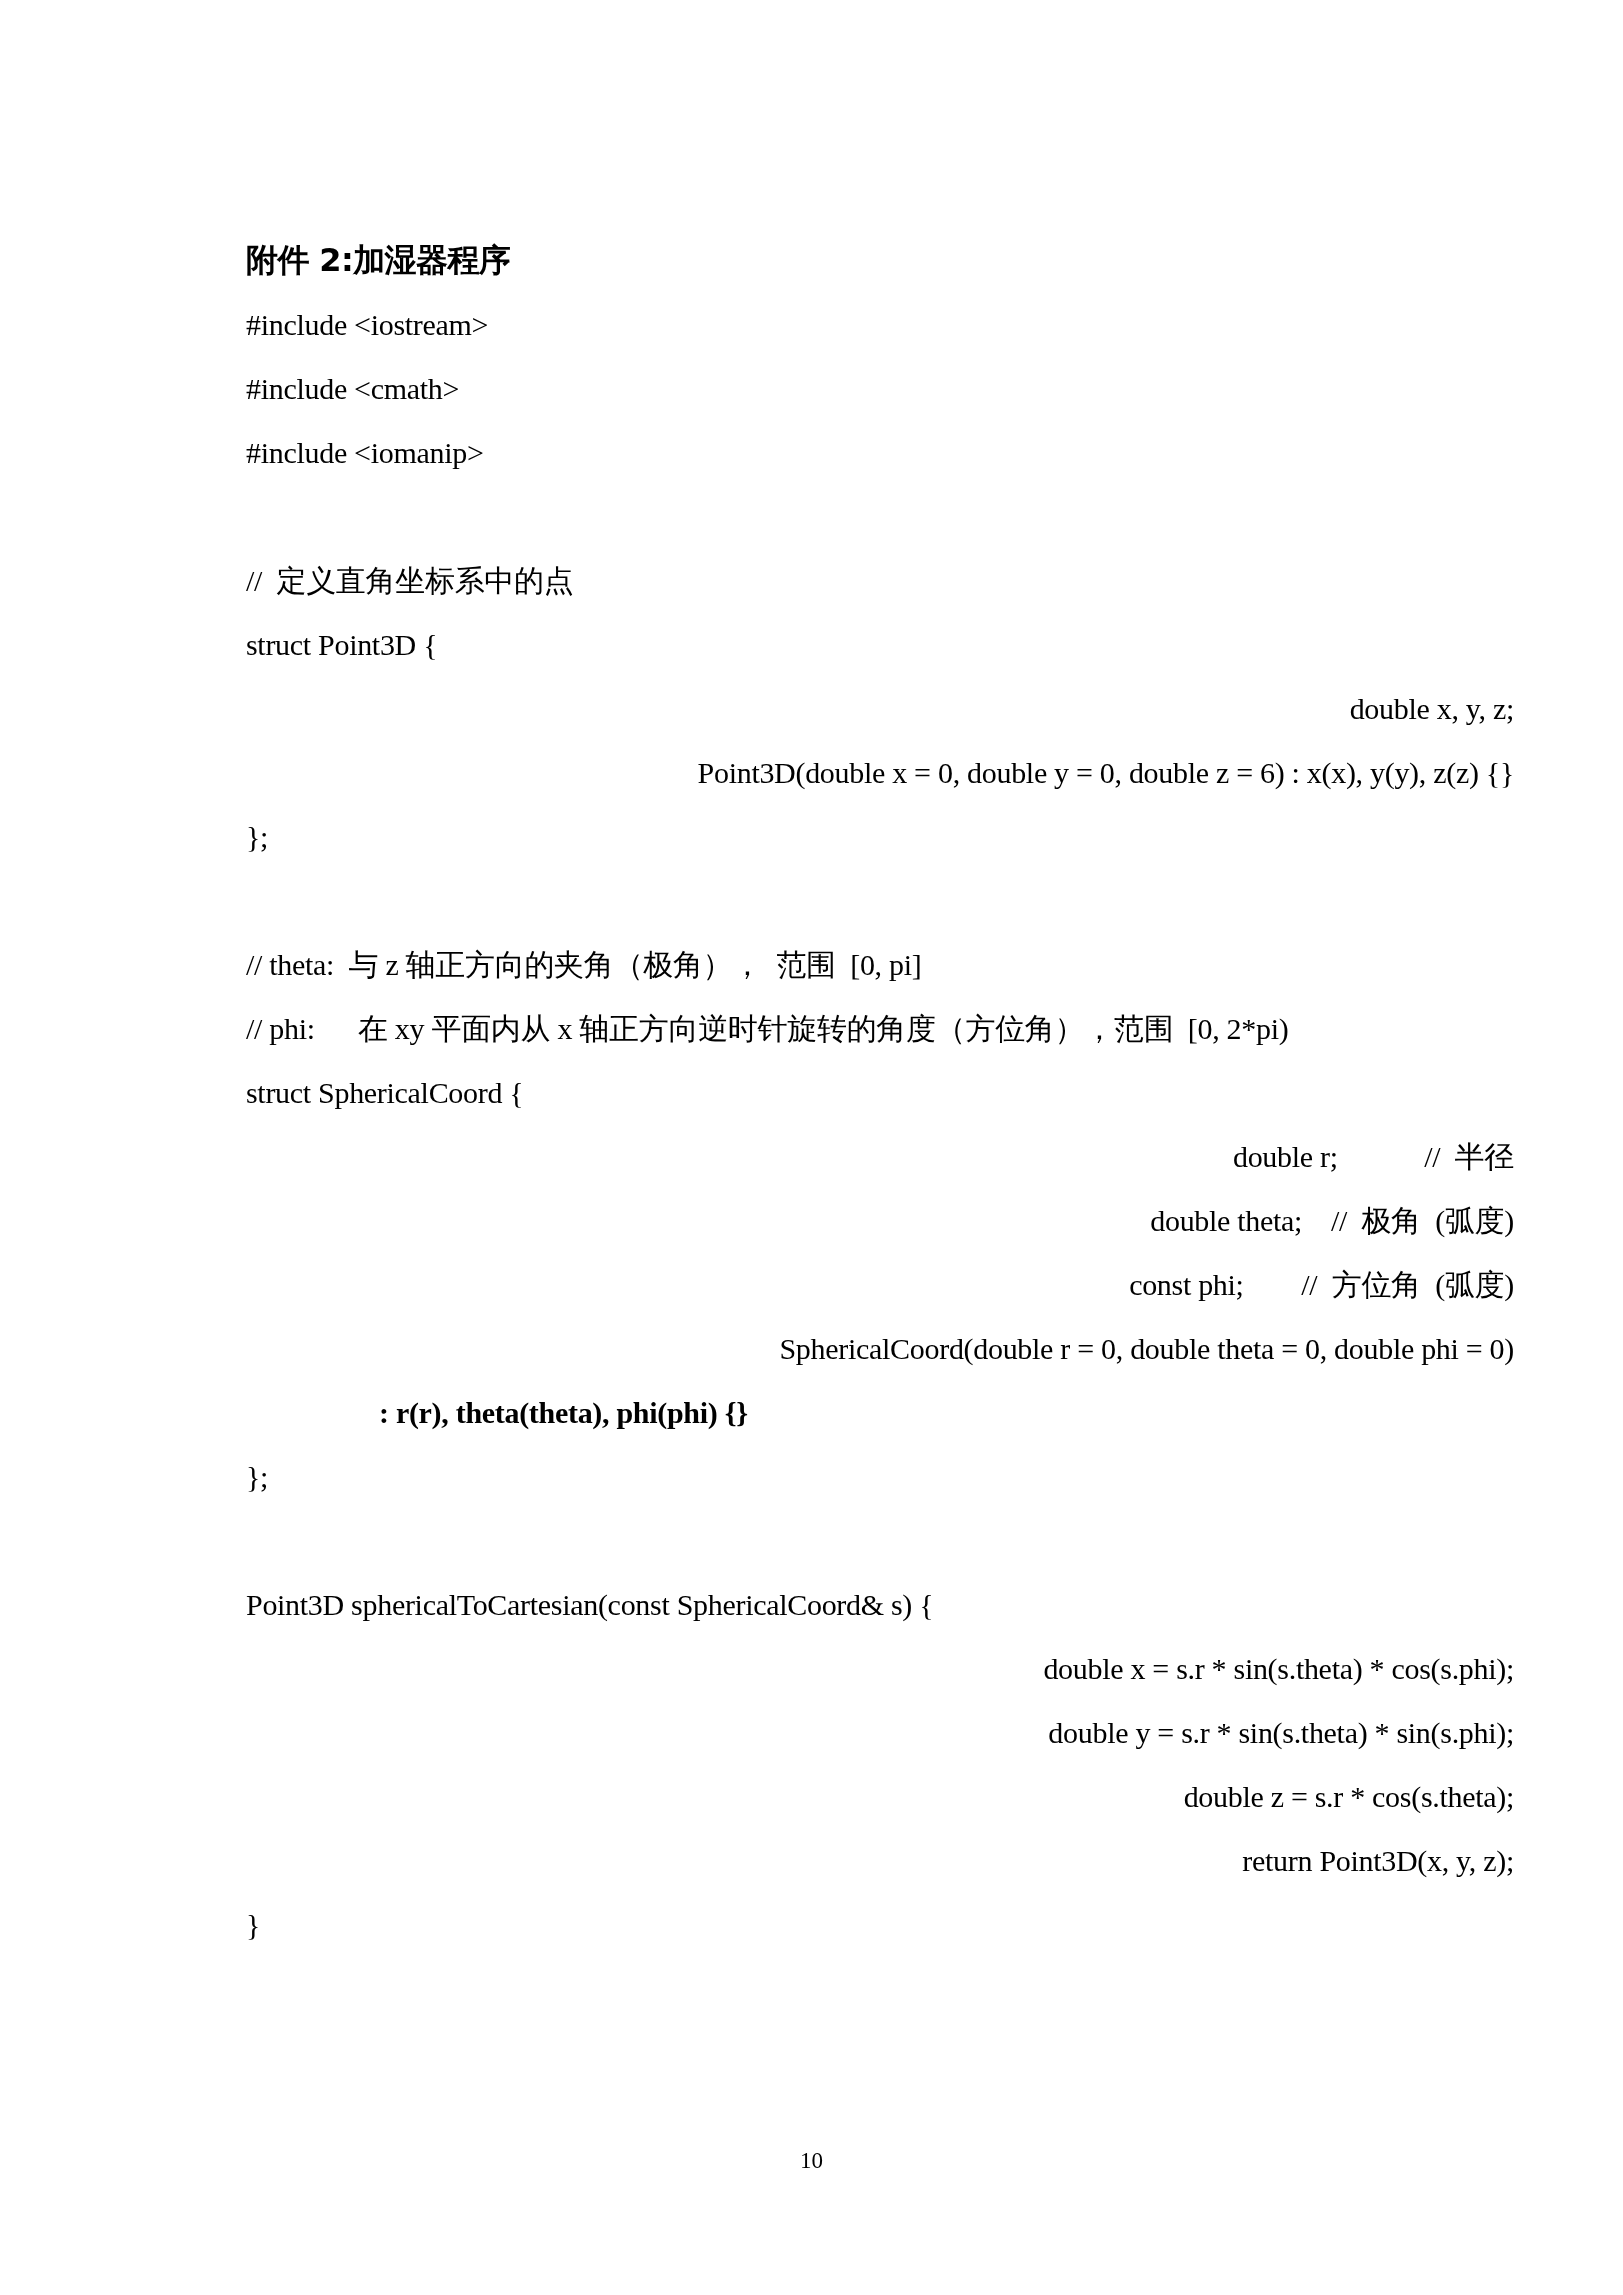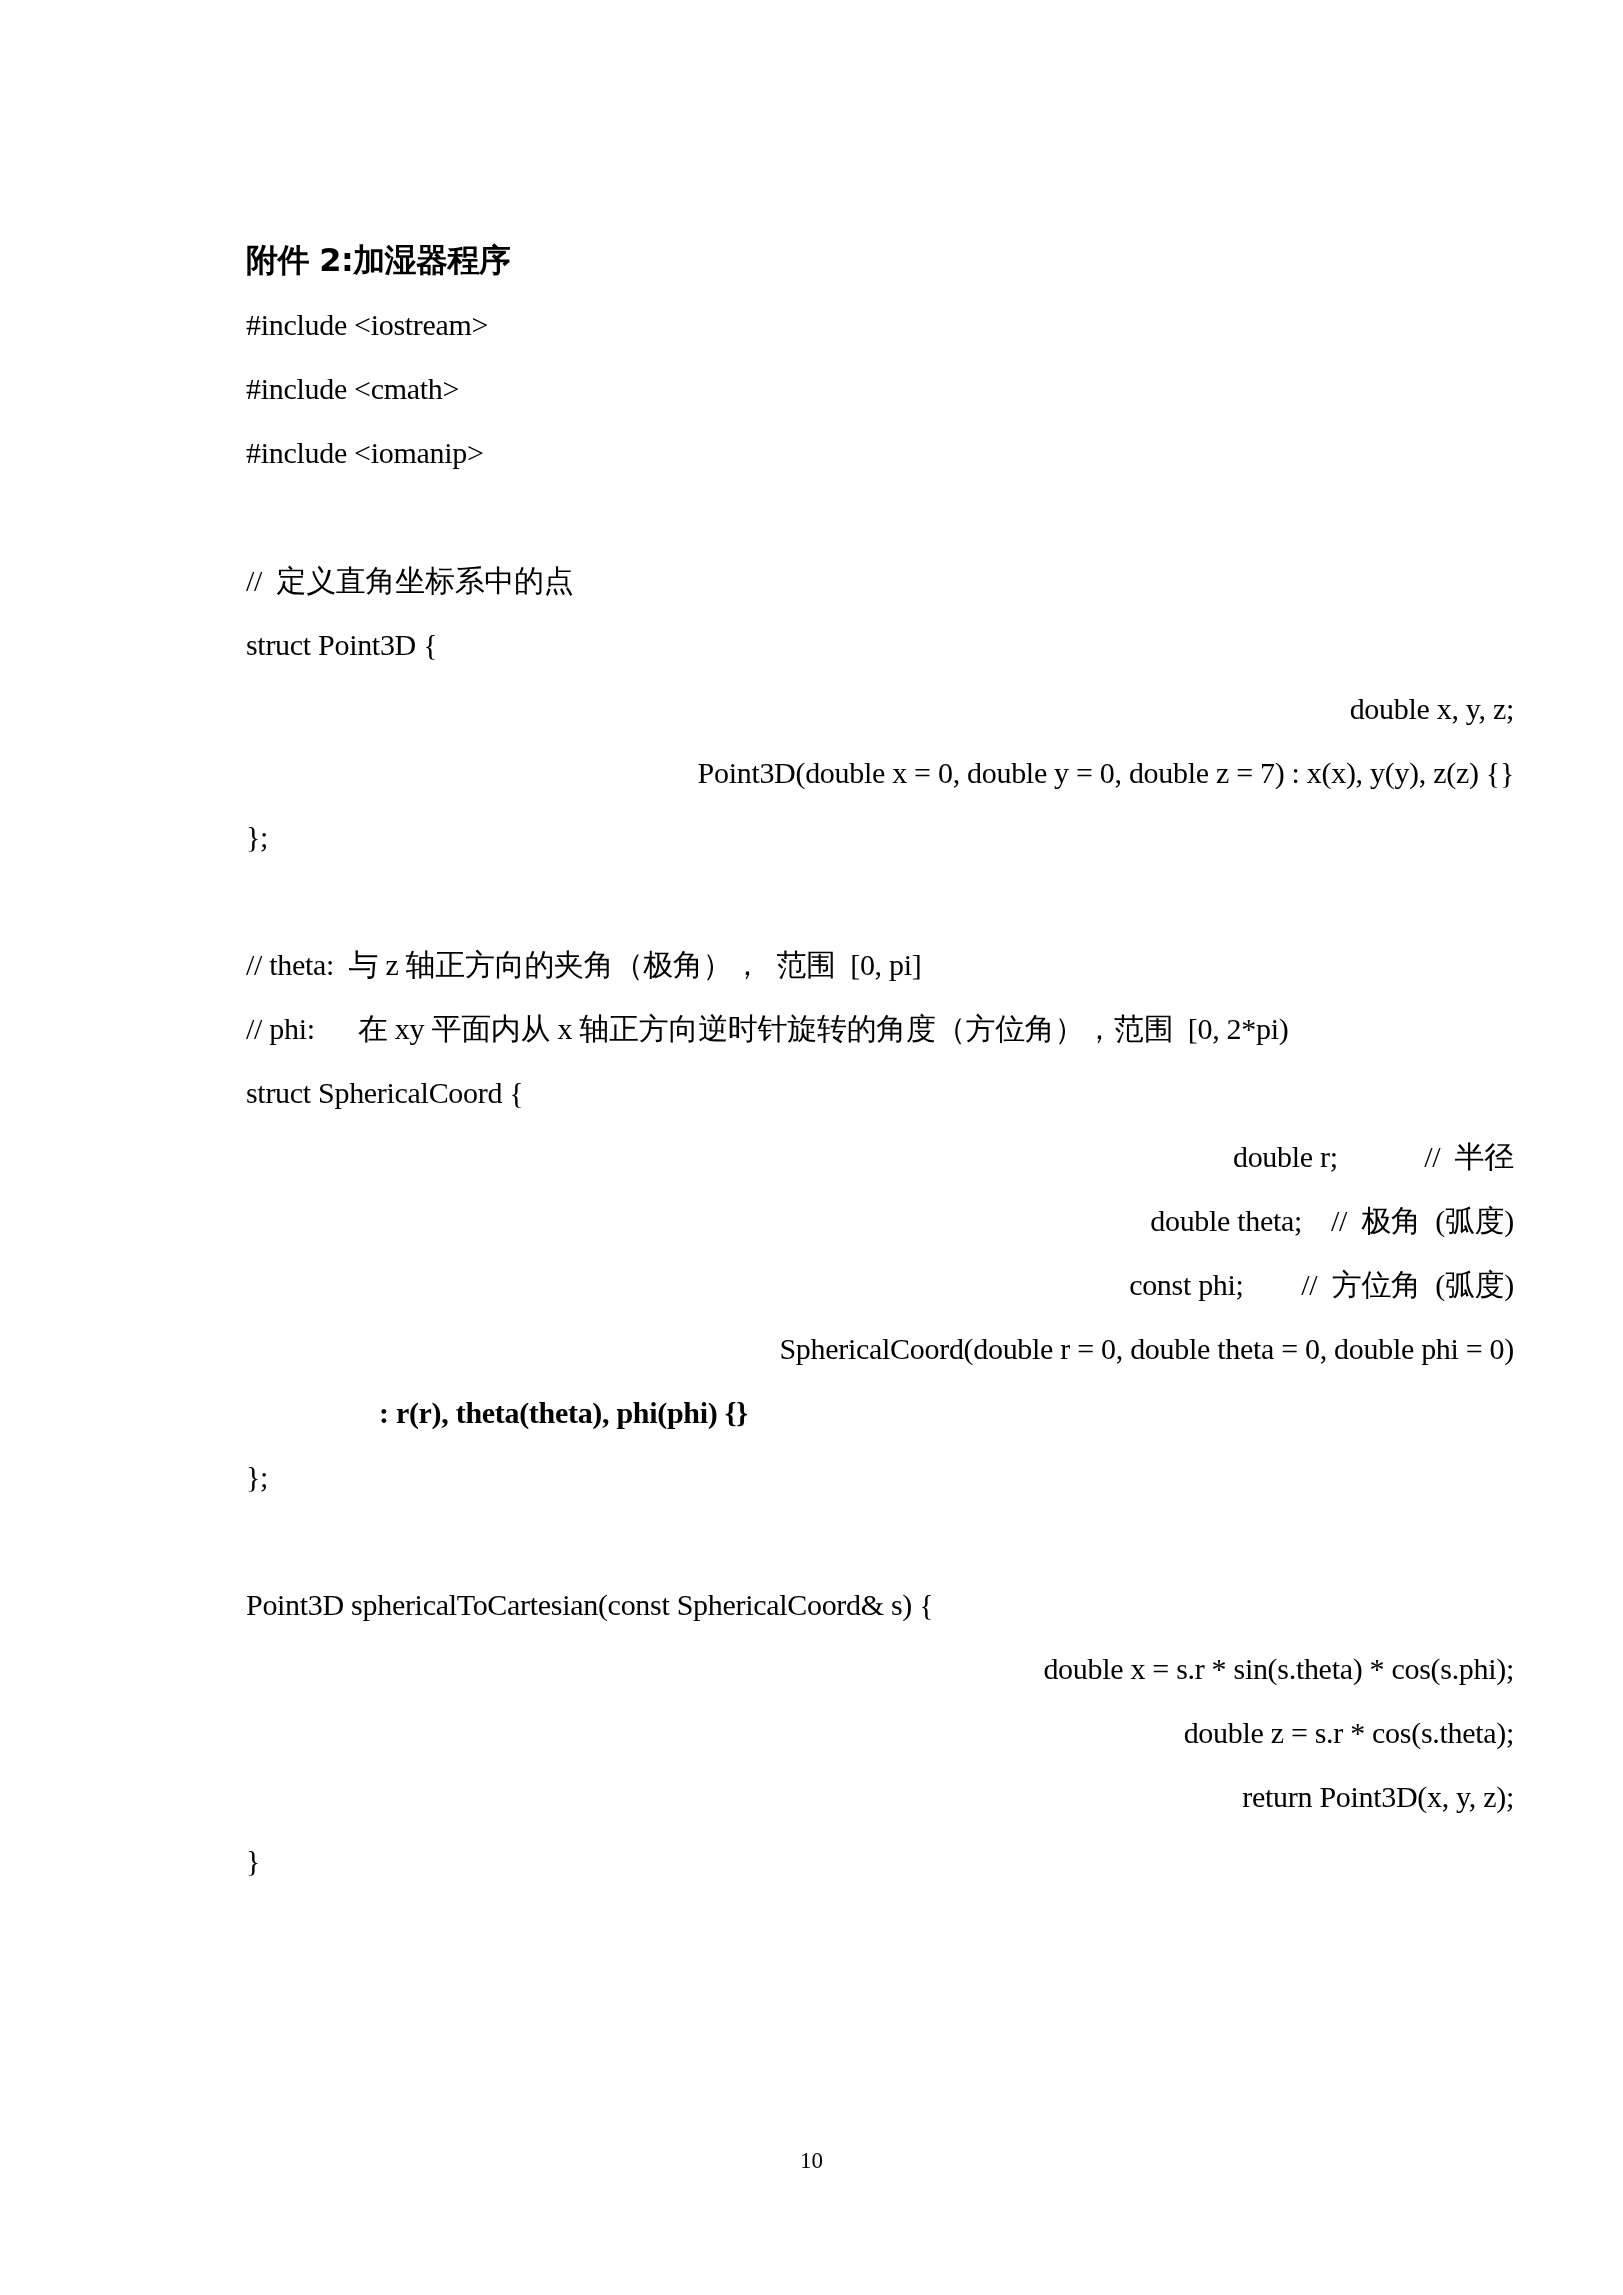--- a/index.html
+++ b/index.html
@@ -21,34 +21,35 @@
 <div class="page">
   <div class="code">
     <div class="line title">附件 2:加湿器程序</div>
     <div class="line">#include &lt;iostream&gt;</div>
     <div class="line">#include &lt;cmath&gt;</div>
     <div class="line">#include &lt;iomanip&gt;</div>
     <div class="line blank"></div>
     <div class="line">//  定义直角坐标系中的点</div>
     <div class="line">struct Point3D {</div>
     <div class="line i1">double x, y, z;</div>
-    <div class="line i1">Point3D(double x = 0, double y = 0, double z = 7) : x(x), y(y), z(z) {}</div>
+    <div class="line i1">Point3D(double x = 0, double y = 0, double z = 6) : x(x), y(y), z(z) {}</div>
     <div class="line">};</div>
     <div class="line blank"></div>
     <div class="line">// theta:  与 z 轴正方向的夹角（极角），  范围  [0, pi]</div>
     <div class="line">// phi:      在 xy 平面内从 x 轴正方向逆时针旋转的角度（方位角），范围  [0, 2*pi)</div>
     <div class="line">struct SphericalCoord {</div>
     <div class="line i1">double r;            //  半径</div>
     <div class="line i1">double theta;    //  极角  (弧度)</div>
     <div class="line i1">const phi;        //  方位角  (弧度)</div>
     <div class="line i1">SphericalCoord(double r = 0, double theta = 0, double phi = 0)</div>
     <div class="line i2">: r(r), theta(theta), phi(phi) {}</div>
     <div class="line">};</div>
     <div class="line blank"></div>
     <div class="line">Point3D sphericalToCartesian(const SphericalCoord&amp; s) {</div>
     <div class="line i1">double x = s.r * sin(s.theta) * cos(s.phi);</div>
+    <div class="line i1">double y = s.r * sin(s.theta) * sin(s.phi);</div>
     <div class="line i1">double z = s.r * cos(s.theta);</div>
     <div class="line i1">return Point3D(x, y, z);</div>
     <div class="line">}</div>
   </div>
   <div class="page-number">10</div>
 </div>
 
 
 </body></html>

